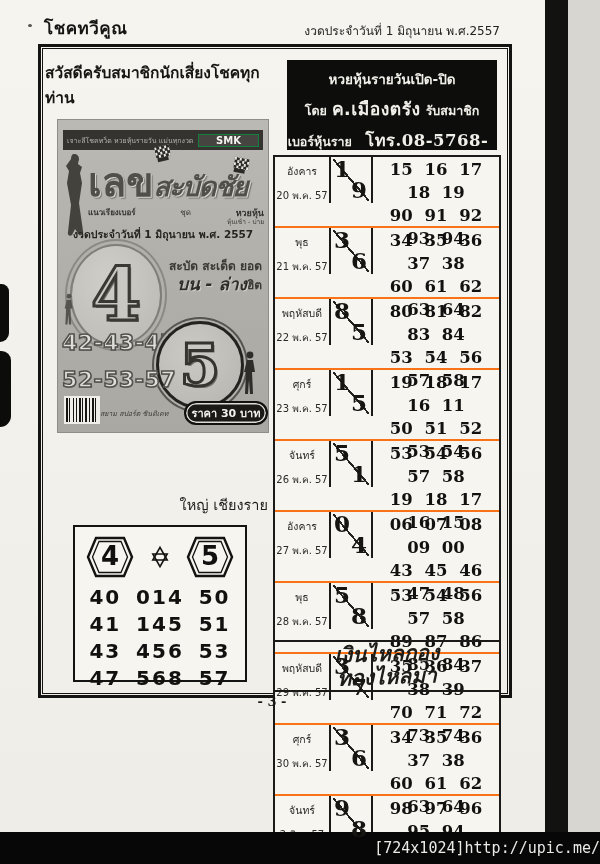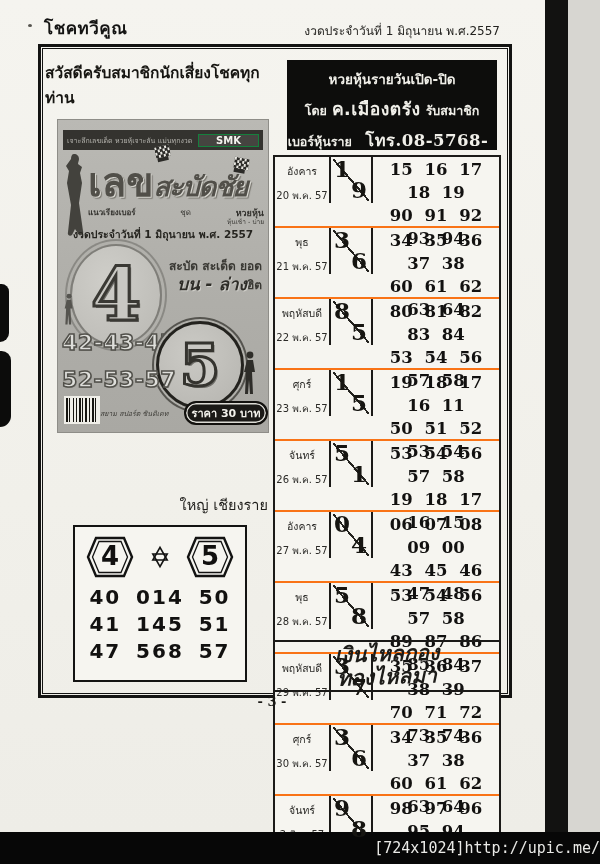--- a/index.html
+++ b/index.html
@@ -145,21 +145,21 @@
     <span class="tail">รับสมาชิก</span>
   </div>
   <div class="info-l3">
     <span class="lbl">เบอร์หุ้นรายวัน</span>
     <span class="phone">โทร.08-5768-2342</span>
   </div>
 </div>
 
 <div class="abs cover">
   <div class="cov-banner">
-    <span class="btxt">เจาะลึกเลขเด็ด หวยหุ้เจาะลัน แม่นทุกงวด</span>
+    <span class="btxt">เจาะลึโชคทว็ด หวยหุ้นรายวัน แม่นทุกงวด</span>
     <span class="brand">SMK</span>
   </div>
   <svg class="cov-lady" width="30" height="86" viewBox="0 0 30 86">
     <path d="M14 2c3 0 5 2 5 5 0 2-1 3-1 5l4 3-2 6 2 10-3 20 4 28c1 3-2 5-4 4l-4-6-3 6c-2 2-5 0-4-3l3-27-4-22 2-12-3-5 5-7c0-3 1-5 3-5z" fill="#43423d"></path>
   </svg>
   <div class="cov-title">
     <span class="ta">เลข</span><span class="tb">สะบัดชัย</span>
   </div>
   <div class="flag flag1"></div>
   <div class="flag flag2"></div>
@@ -369,20 +369,25 @@
       <span class="n1">40</span>
       <span class="n2">014</span>
       <span class="n3">50</span>
     </div>
     <div class="nrow">
       <span class="n1">41</span>
       <span class="n2">145</span>
       <span class="n3">51</span>
     </div>
     <div class="nrow">
+      <span class="n1">43</span>
+      <span class="n2">456</span>
+      <span class="n3">53</span>
+    </div>
+    <div class="nrow">
       <span class="n1">47</span>
       <span class="n2">568</span>
       <span class="n3">57</span>
     </div>
   </div>
 </div>
 
 <div class="abs pageno">- 3 -</div>
 <div class="abs footer-bar">[724x1024]http://upic.me/</div>
 

